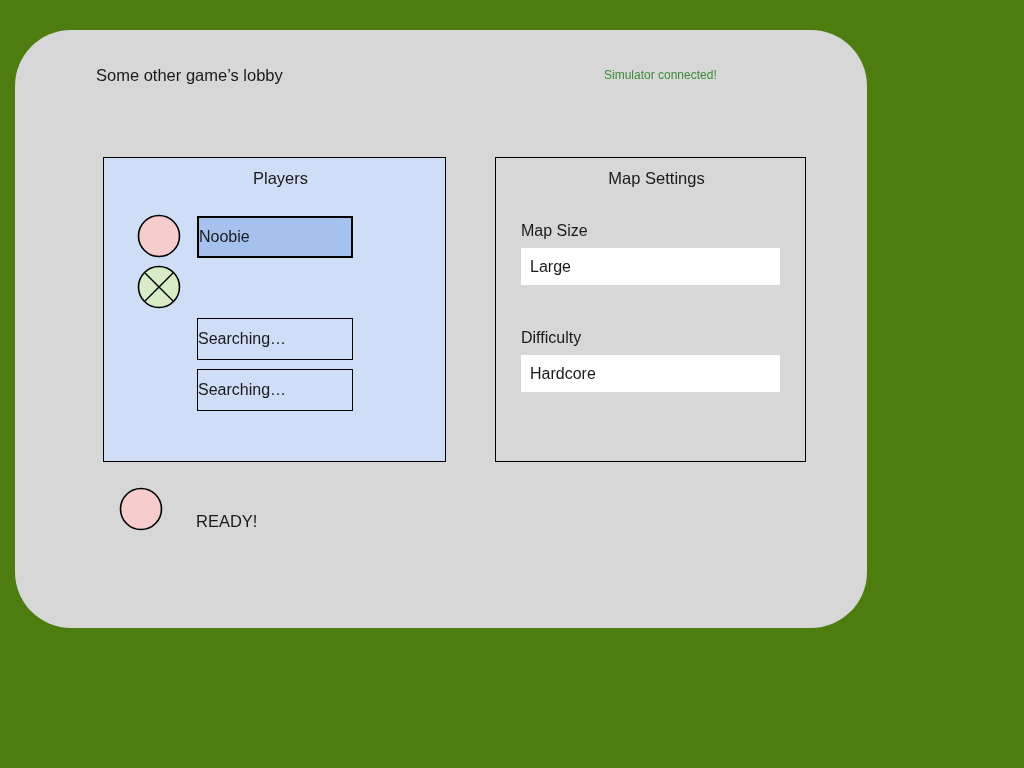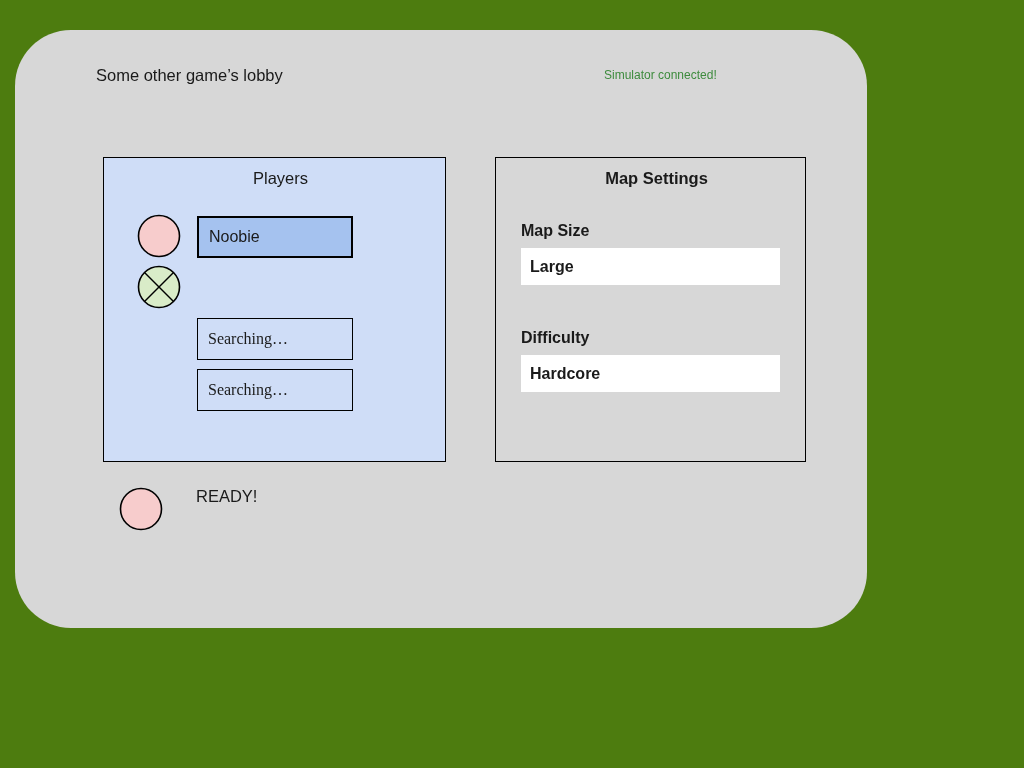--- a/index.html
+++ b/index.html
@@ -85,21 +85,20 @@
     height: 305px;
     background: #cfddf7;
   }
 
   .map-settings-panel {
     left: 480px;
     top: 127px;
     width: 311px;
     height: 305px;
     background: #d7d7d7;
-    font-weight: bold;
   }
 
   
   .player-list {
     position: absolute;
     left: 0;
     top: 56px;
     width: 100%;
   }
   .player-row {
@@ -120,31 +119,29 @@
     position: absolute;
     left: 93px;
     top: 2px;
     width: 156px;
     height: 42px;
     border: 1px solid #000000;
     background: #cfddf7;
     box-sizing: border-box;
     display: flex;
     align-items: center;
-    padding-left: 10px;
     font-size: 16px;
     color: #1a1a1a;
   }
   .player-slot.selected {
     border: 2px solid #000000;
     background: #a5c2ef;
   }
   .player-slot.searching {
     background: #cfddf7;
-    font-family: Liberation Serif, serif;
   }
 
   
   .setting-group {
     position: absolute;
     left: 25px;
     width: 260px;
   }
   .setting-label {
     font-size: 16px;
@@ -165,21 +162,21 @@
     color: #1a1a1a;
     font-family: "Liberation Sans", "DejaVu Sans", sans-serif;
   }
 
   
   .ready-control {
     position: absolute;
     left: 104px;
     top: 457px;
     display: flex;
-    align-items: flex-start;
+    align-items: flex-end;
   }
   .ready-dot {
     width: 44px;
     height: 44px;
   }
   .ready-dot svg { display: block; }
   .ready-label {
     margin-left: 33px;
     font-size: 16.5px;
     color: #1a1a1a;

